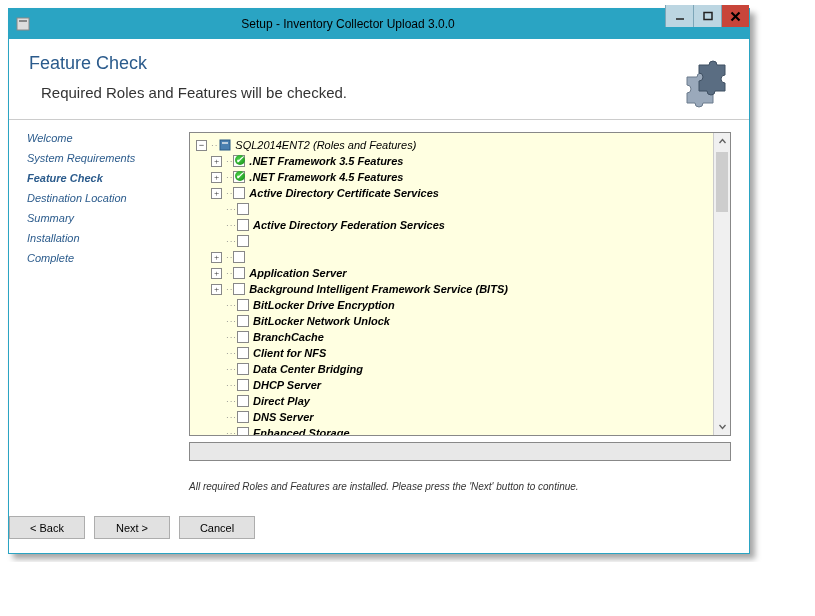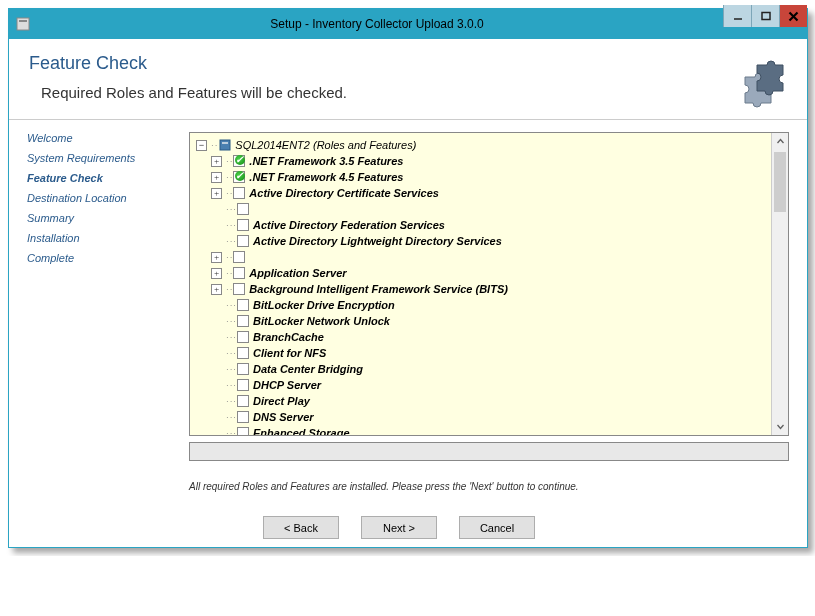--- a/index.html
+++ b/index.html
@@ -1,17 +1,17 @@
 <!DOCTYPE html>
 <html><head>
   <meta charset="utf-8">
   <style>
     * { box-sizing: border-box; margin: 0; padding: 0; font-family: "Segoe UI", Tahoma, sans-serif; }
     body { background: #fff; padding: 8px; }
-    .window { width: 800px; border: 1px solid #2aa4c3; box-shadow: 5px 5px 6px rgba(0,0,0,0.35); background: #fff; }
+    .window { width: 742px; border: 1px solid #2aa4c3; box-shadow: 5px 5px 6px rgba(0,0,0,0.35); background: #fff; }
     .titlebar { background: #2aa4c3; height: 30px; display: flex; align-items: center; position: relative; }
     .title-icon { width: 16px; height: 16px; margin-left: 6px; display: flex; align-items: center; justify-content: center; }
     .title-text { flex: 1; text-align: center; color: #000; font-size: 12px; font-weight: 400; user-select: none; }
     .win-controls { display: flex; height: 100%; }
     .win-btn { width: 28px; height: 22px; display: flex; align-items: center; justify-content: center; background: #c0d8e4; border-left: 1px solid #7da6b8; cursor: default; position: relative; top:-4px;}
     .win-btn.min { background: #bcd6e2; }
     .win-btn.max { background: #bcd6e2; }
     .win-btn.close { background: #c8453a; color: #000; }
     .win-btn svg line, .win-btn svg rect, .win-btn svg path { stroke: #222; stroke-width: 1.5; fill: none; }
     .win-btn.close svg line { stroke: #000; stroke-width: 2.2; }
@@ -39,21 +39,21 @@
     .expander.minus::before { content:"−"; font-size:9px; line-height:9px; color:#333;}
     .spacer { display:inline-block; flex-shrink:0;}
     .dots { color:#888; font-size:8px; letter-spacing:1px; white-space:nowrap; flex-shrink:0;}
     .chk { width:12px; height:12px; border:1px solid #888; background:#fff; margin-right:4px; flex-shrink:0; position:relative;}
     .chk.checked { background:#fff;}
     .chk.checked::after { content:""; position:absolute; left:1px; top:-1px; width:10px; height:10px; background: radial-gradient(circle at 40% 40%, #4bd04b 0%, #128a12 100%); border-radius:50%;}
     .chk.checked::before { content:"✓"; position:absolute; left:1px; top:-2px; font-size:10px; color:#fff; font-weight:900; z-index:2;}
     .srv-icon { width:14px; height:14px; margin-right:3px; flex-shrink:0;}
     .progress-bar { border:1px solid #888; height:19px; background:#e8e8e8; margin-top:6px;}
     .status-text { font-size: 10px; color:#333; margin-top: 20px; }
-    .footer { padding: 12px 18px 8px 0; display:flex; justify-content:center; gap:22px; }
+    .footer { padding: 12px 18px 14px 0; display:flex; justify-content:flex-start; gap:9px; }
     .btn { min-width:76px; height:23px; font-size:11px; border:1px solid #adadad; background:#e1e1e1; cursor:default; padding:0 12px; }
   </style>
 </head>
 <body>
 
 <div class="window">
   <div class="titlebar">
     <span class="title-icon">
       <svg width="14" height="14" viewBox="0 0 14 14">
           <rect x="1" y="1" width="12" height="12" fill="#ddd" stroke="#888"></rect>
@@ -148,21 +148,20 @@
               <span class="spacer" style="width:15px"></span>
               <span class="dots">···</span>
               <span class="chk"></span>
               <span class="bold">Active Directory Federation Services</span>
             </div>
             <div class="tree-row">
               <span class="spacer" style="width:15px"></span>
               <span class="spacer" style="width:15px"></span>
               <span class="dots">···</span>
               <span class="chk"></span>
-              <span class="bold">Active Directory Lightweight Directory Services</span>
             </div>
             <div class="tree-row">
               <span class="spacer" style="width:15px"></span>
               <span class="expander plus"></span>
               <span class="dots">··</span>
               <span class="chk"></span>
             </div>
             <div class="tree-row">
               <span class="spacer" style="width:15px"></span>
               <span class="expander plus"></span>

